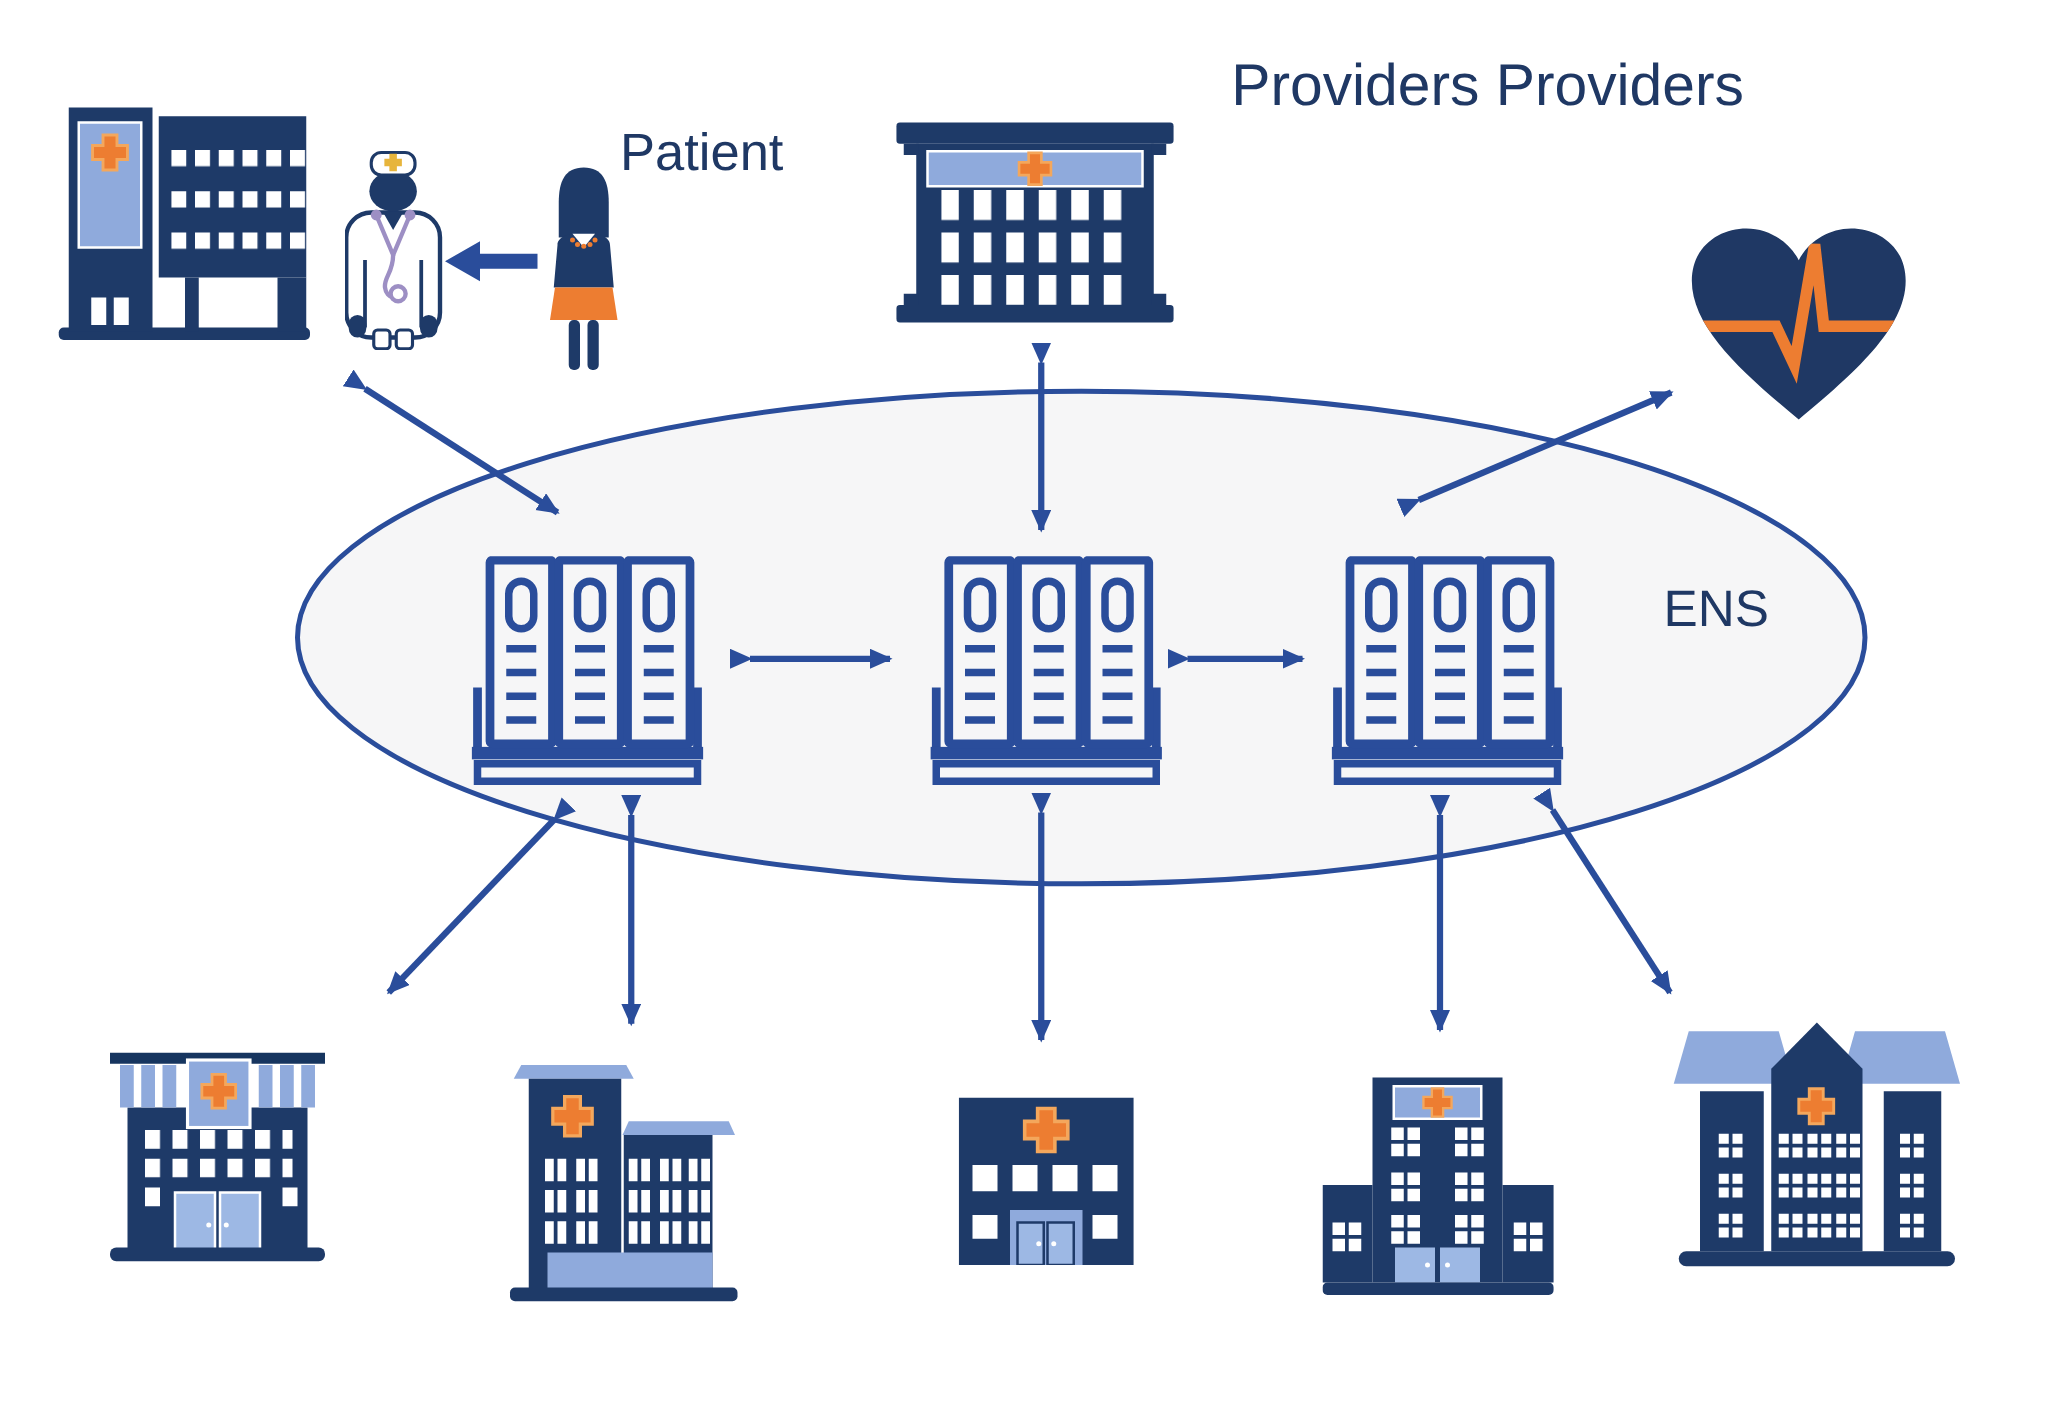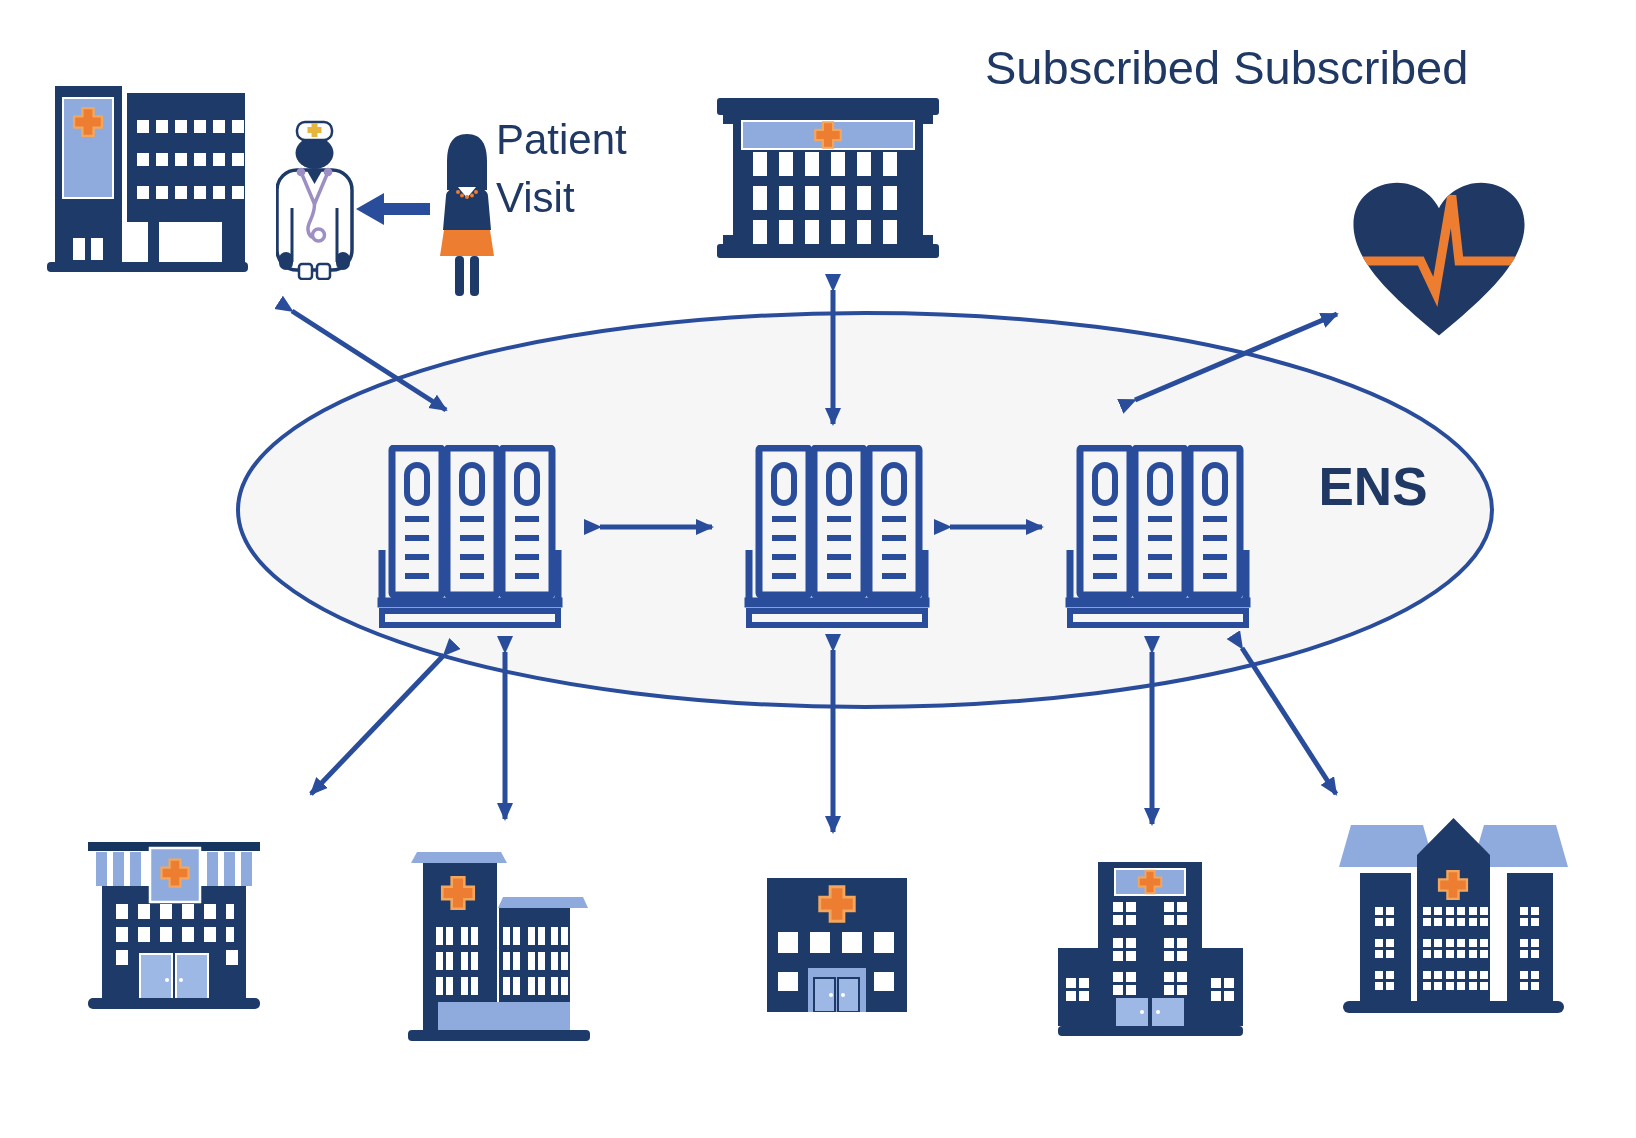--- a/index.html
+++ b/index.html
@@ -1,23 +1,23 @@
 <!DOCTYPE html>
 <html style="--navy: #1e3a68; --navy-dark: #16355f; --text-navy: #1f3864; --light-blue: #8faadc; --door-blue: #9db8e4; --orange: #ed7d31; --orange-outline: #f4a75c; --royal-blue: #2a4d9b; --ellipse-fill: #f6f6f7; --white: #ffffff; --stethoscope: #9d8fc4; --cap-cross-gold: #e7b53c;"><head>
 <meta charset="utf-8">
 <style>
   html,body{margin:0;padding:0;background:#fff;font-family:"Liberation Sans",sans-serif;}
   .stage{position:relative;width:1636px;height:1138px;background:#ffffff;overflow:hidden;}
   .layer{position:absolute;left:0;top:0;width:1636px;height:1138px;}
   .icon{position:absolute;}
   .icon svg{display:block;width:100%;height:100%;}
   .lbl{position:absolute;color:var(--text-navy);white-space:nowrap;}
-  .lbl-patient{left:496px;top:111px;font-size:42px;line-height:58px;}
+  .lbl-patient{left:496px;top:93px;font-size:42px;line-height:58px;}
   .lbl-subscribed{left:985px;top:40px;font-size:47px;line-height:56px;}
-  .lbl-ens{left:1223px;top:450px;width:300px;text-align:center;font-size:53px;line-height:74px;white-space:normal;font-weight:bold;}
+  .lbl-ens{left:1223px;top:450px;width:300px;text-align:center;font-size:41px;line-height:74px;white-space:normal;}
 </style>
 </head>
 <body>
 
 <svg width="0" height="0" style="position:absolute" aria-hidden="true">
 <defs>
   <marker id="ah" markerWidth="3.8" markerHeight="3.4" refX="3.2" refY="1.6" orient="auto" markerUnits="strokeWidth">
     <path d="M0,0 L3.6,1.6 L0,3.2 Z" fill="#2a4d9b"></path>
   </marker>
   <path id="crossU" d="M-6,-15 H6 V-6 H15 V6 H6 V15 H-6 V6 H-15 V-6 H-6 Z"></path>
@@ -302,20 +302,19 @@
         <use href="#win4b" x="38" y="156"></use>
       <use href="#win4b" x="183" y="92"></use>
         <use href="#win4b" x="183" y="124"></use>
         <use href="#win4b" x="183" y="156"></use>
       <rect x="6" y="186" width="221" height="12" rx="6" fill="var(--navy)"></rect>
     </svg>
   </div>
 
   <div class="lbl lbl-patient">
     <div>Patient</div>
-    <div>Visit</div>
-  </div>
-  <div class="lbl lbl-subscribed">Subscribed Subscribed</div>
+  </div>
+  <div class="lbl lbl-subscribed">Providers Providers</div>
   <div class="lbl lbl-ens">
     <div>ENS</div>
   </div>
 
 </div>
 
 </body></html>

